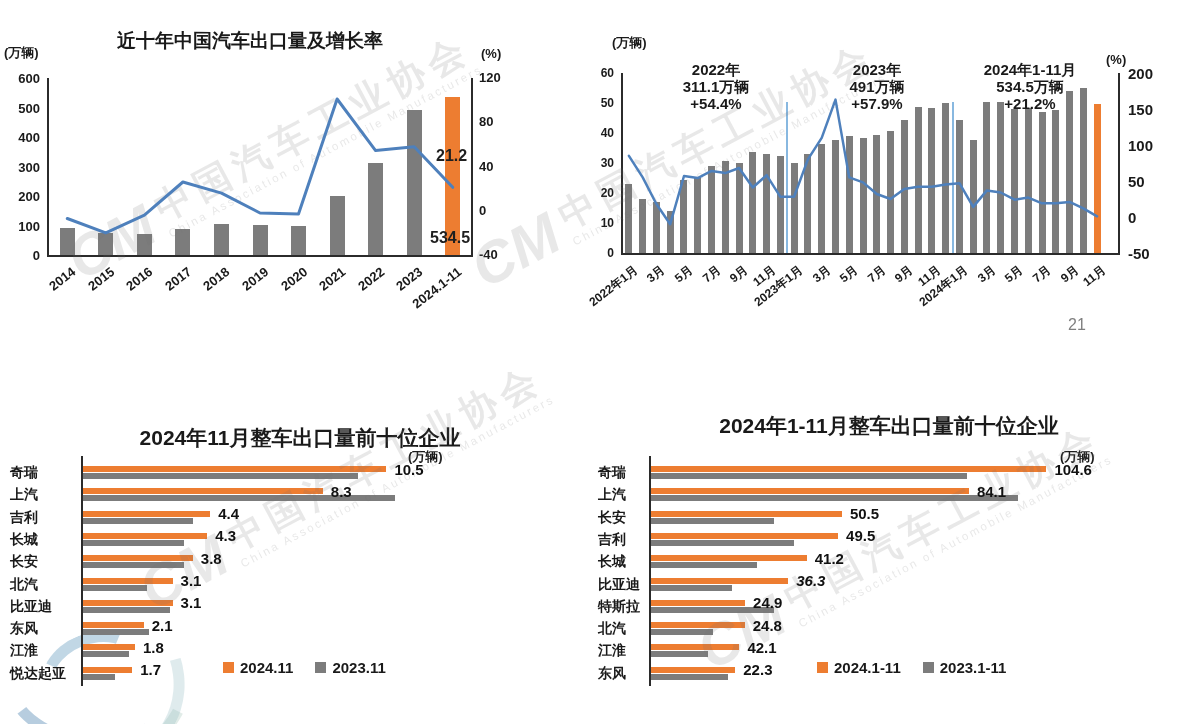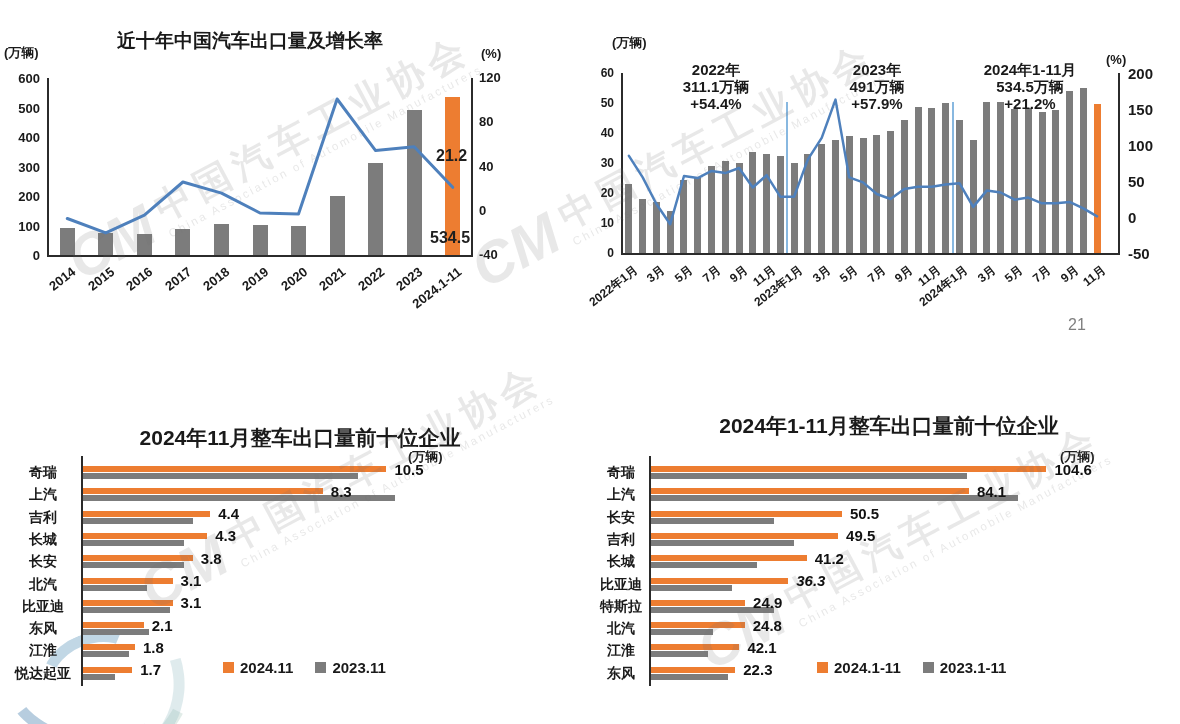--- a/index.html
+++ b/index.html
@@ -10,21 +10,21 @@
   .unit{position:absolute;font-weight:bold;font-size:13px;color:#1a1a1a;white-space:nowrap;}
   .tick{position:absolute;font-weight:bold;color:#1a1a1a;line-height:1;}
   .axisline{position:absolute;background:#2b2b2b;}
   .bar{position:absolute;}
   .hbar{position:absolute;}
   .xlab{position:absolute;font-weight:bold;color:#1a1a1a;white-space:nowrap;text-align:right;
         transform:rotate(-38deg);transform-origin:100% 0;}
   .ann{position:absolute;text-align:center;font-weight:bold;font-size:15px;line-height:17px;
        color:#1a1a1a;white-space:nowrap;transform:translateX(-50%);}
   .callout{position:absolute;font-weight:bold;color:#1f1f1f;white-space:nowrap;z-index:5;}
-  .catlab{position:absolute;font-weight:bold;font-size:14px;color:#1a1a1a;text-align:center;line-height:16px;white-space:nowrap;}
+  .catlab{position:absolute;font-weight:bold;font-size:14px;color:#1a1a1a;text-align:left;line-height:16px;white-space:nowrap;}
   .vlabel{position:absolute;font-weight:bold;font-size:15px;color:#111;line-height:15px;white-space:nowrap;z-index:5;}
   .legend{position:absolute;display:flex;align-items:center;gap:22px;font-weight:bold;font-size:15px;color:#1a1a1a;}
   .legend-item{display:flex;align-items:center;}
   .legend-sq{display:inline-block;width:11px;height:11px;margin-right:6px;}
   .divider{position:absolute;opacity:.95;}
   .pagenum{position:absolute;left:1068px;top:316px;font-size:16px;color:#7f7f7f;font-weight:normal;}
   svg.lineplot{position:absolute;left:0;top:0;overflow:visible;z-index:4;pointer-events:none;}
   
   .wm{position:absolute;display:flex;align-items:center;transform:rotate(-28deg);
       transform-origin:0 0;color:rgba(115,115,115,0.16);pointer-events:none;z-index:1;}

